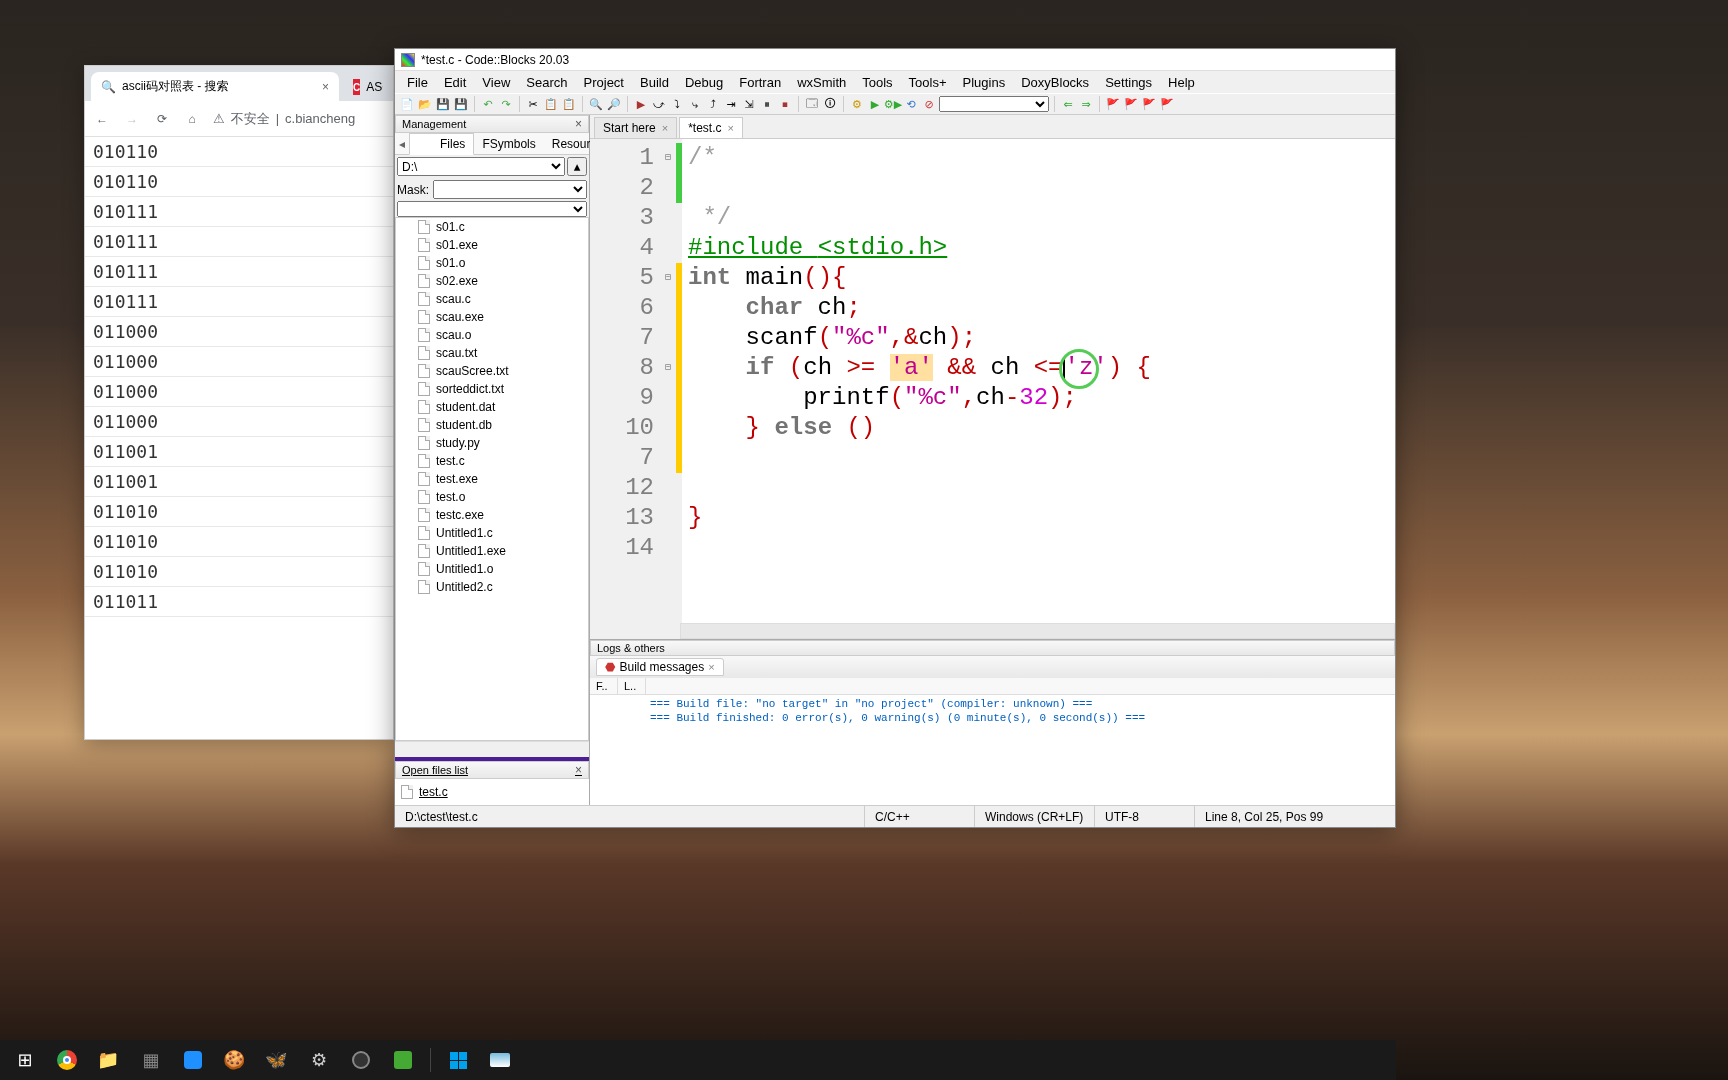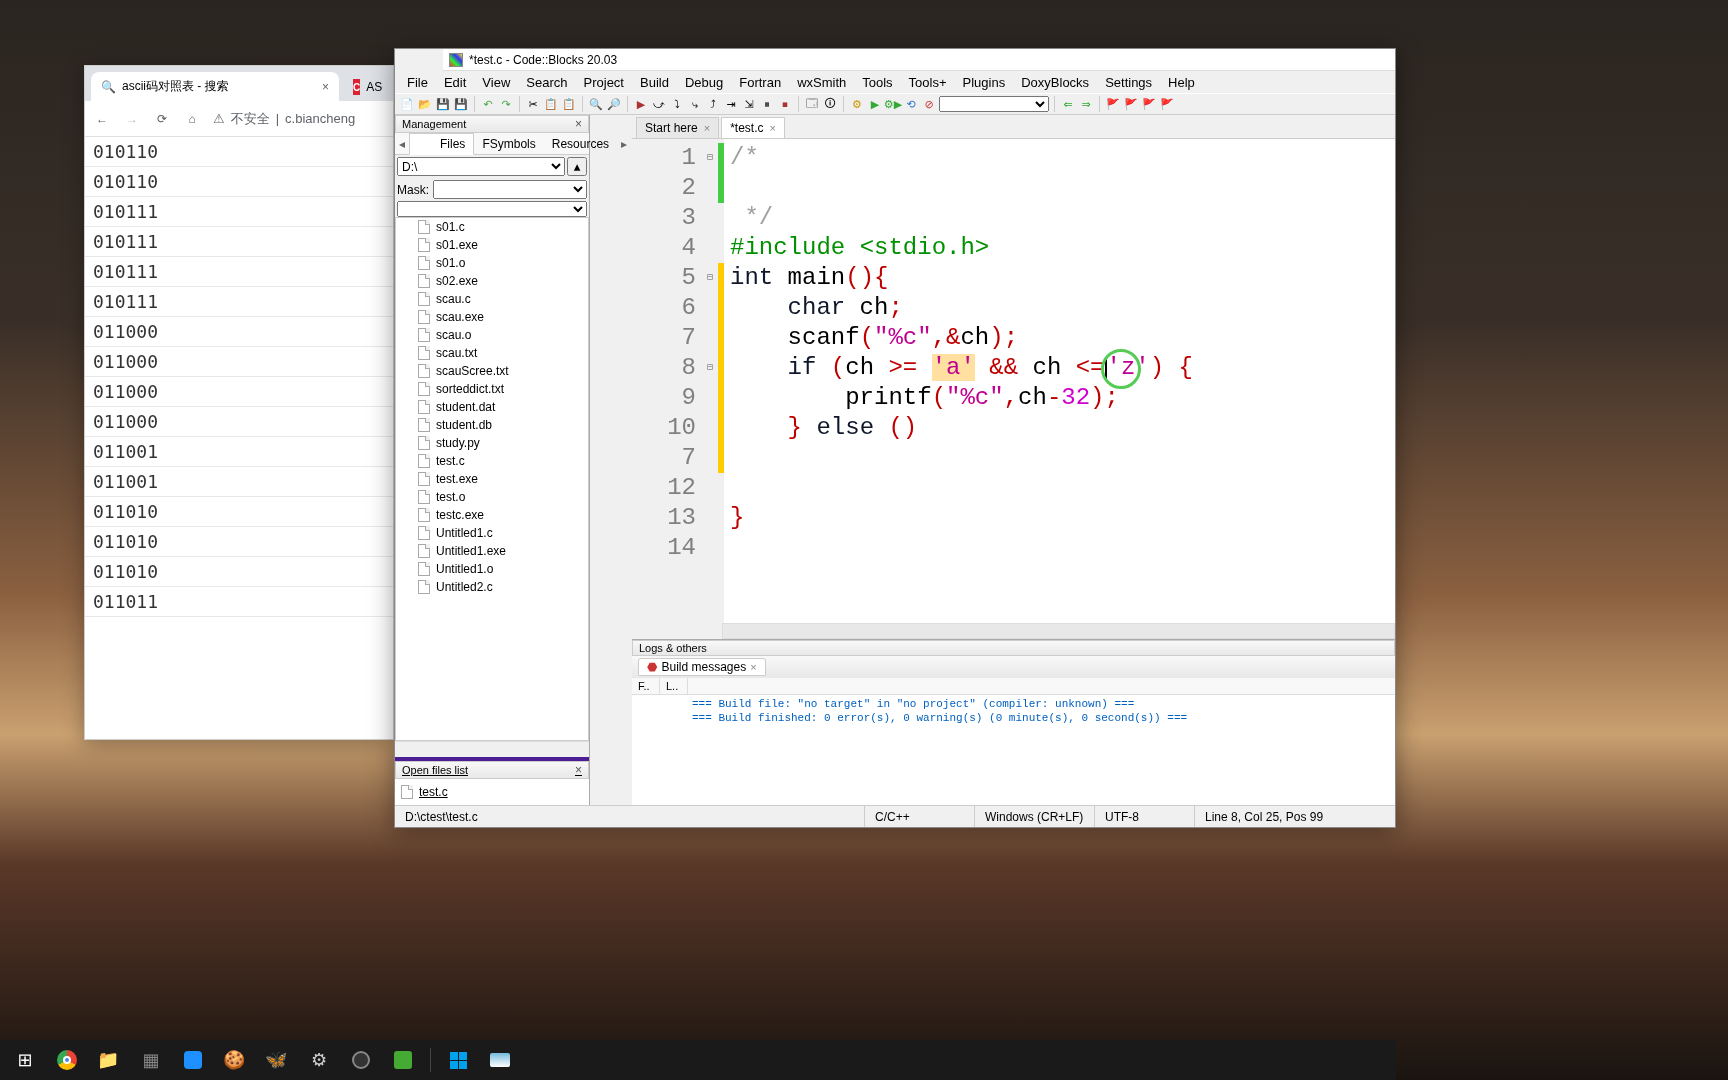--- a/index.html
+++ b/index.html
@@ -11,21 +11,21 @@
 .chrome-tab { background: #fff; border-radius: 8px 8px 0 0; padding: 6px 10px; font-size: 12px; display: flex; align-items: center; gap: 6px; margin-right: 4px; min-width: 0; flex: 1; overflow: hidden; white-space: nowrap; }
 .chrome-tab.inactive { background: transparent; }
 .chrome-addr { height: 36px; display: flex; align-items: center; padding: 0 8px; gap: 12px; border-bottom: 1px solid #e0e0e0; }
 .chrome-nav-btn { width: 18px; height: 18px; display: flex; align-items: center; justify-content: center; color: #5f6368; cursor: pointer; }
 .chrome-url { flex: 1; font-size: 13px; color: #5f6368; display: flex; align-items: center; gap: 6px; white-space: nowrap; overflow: hidden; }
 .chrome-content { background: #fff; height: calc(100% - 71px); overflow: hidden; }
 .ascii-row { padding: 4px 8px; border-bottom: 1px solid #e8e8e8; font-family: monospace; font-size: 18px; color: #333; }
 
 
 .cb-window { position: absolute; left: 394px; top: 48px; right: 0; width: 1002px; height: 780px; background: #f0f0f0; border: 1px solid #888; box-shadow: 0 4px 24px rgba(0,0,0,0.4); display: flex; flex-direction: column; }
-.cb-titlebar { height: 22px; background: #fff; border-bottom: 1px solid #ddd; display: flex; align-items: center; padding: 0 6px; font-size: 12px; gap: 6px; margin-left: 48px; }
+.cb-titlebar { height: 22px; background: #fff; border-bottom: 1px solid #ddd; display: flex; align-items: center; padding: 0 6px; font-size: 12px; gap: 6px; }
 .cb-menubar { height: 22px; background: #f0f0f0; display: flex; align-items: center; padding: 0 4px; font-size: 13px; }
 .cb-menu-item { padding: 10px 8px; cursor: pointer; }
 .cb-toolbar { height: 22px; background: #f0f0f0; border-top: 1px solid #fff; border-bottom: 1px solid #ccc; display: flex; align-items: center; padding: 0 4px; gap: 2px; }
 .cb-tool { width: 16px; height: 16px; display: inline-flex; align-items: center; justify-content: center; cursor: pointer; font-size: 11px; }
 .cb-sep { width: 1px; height: 16px; background: #ccc; margin: 0 3px; }
 
 .cb-body { flex: 1; display: flex; min-height: 0; }
 
 
 .cb-mgmt { width: 195px; display: flex; flex-direction: column; border-right: 1px solid #aaa; background: #f0f0f0; }
@@ -41,38 +41,38 @@
 .cb-file-list { flex: 1; background: #fff; border: 1px solid #ccc; overflow-y: auto; font-size: 12px; position: relative; }
 .cb-file-item { padding: 2px 4px 2px 22px; cursor: pointer; display: flex; align-items: center; gap: 6px; white-space: nowrap; }
 .cb-file-icon { width: 12px; height: 14px; background: #fff; border: 1px solid #aaa; position: relative; flex-shrink: 0; }
 .cb-file-icon::after { content: ''; position: absolute; top: -1px; right: -1px; width: 4px; height: 4px; background: #f0f0f0; border-left: 1px solid #aaa; border-bottom: 1px solid #aaa; }
 .cb-scroll-h { height: 16px; background: #f0f0f0; border-top: 1px solid #ddd; }
 
 .cb-open-files { border-top: 4px solid #4c1d95; text-decoration: underline; }
 .cb-open-list { background: #fff; height: 26px; padding: 4px 6px; font-size: 12px; display: flex; align-items: center; gap: 6px; }
 
 
-.cb-editor-area { flex: 1; display: flex; flex-direction: column; background: #fff; min-width: 0; margin-left: 42px; }
+.cb-editor-area { flex: 1; display: flex; flex-direction: column; background: #fff; min-width: 0; }
 .cb-editor-tabs { height: 24px; display: flex; align-items: flex-end; background: #f0f0f0; border-bottom: 1px solid #ccc; padding-left: 4px; }
 .cb-ed-tab { padding: 3px 8px; font-size: 12px; background: #e8e8e8; border: 1px solid #ccc; border-bottom: none; margin-right: 2px; cursor: pointer; display: flex; align-items: center; gap: 6px; }
 .cb-ed-tab.active { background: #fff; }
 .cb-tab-x { color: #888; cursor: pointer; font-size: 11px; }
 .cb-code-wrap { flex: 1; display: flex; overflow: hidden; font-family: Consolas, "Courier New", monospace; }
 .cb-gutter { width: 70px; background: #f0f0f0; text-align: right; padding: 4px 6px 4px 0; font-size: 24px; color: #808080; line-height: 30px; }
 .cb-fold { width: 16px; background: #f0f0f0; padding-top: 4px; font-size: 10px; color: #888; line-height: 30px; text-align: center; }
 .cb-fold span { display: block; height: 30px; }
 .cb-change { width: 6px; background: #f0f0f0; padding-top: 4px; }
 .cb-chg-line { height: 30px; }
 .cb-chg-green { background: #4c4; height: 60px; }
 .cb-chg-yellow { background: #fc0; }
 .cb-code { flex: 1; padding: 4px 6px; font-size: 24px; line-height: 30px; white-space: pre; color: #000; overflow-x: auto; }
-.kw { color: #0f172a; }
+.kw { color: #737373; font-weight: bold; }
 .str { color: #c00090; }
 .cm { color: #a0a0a0; }
-.pp { color: #009000; }
+.pp { color: #009000; text-decoration: underline; }
 .pn { color: #c00000; }
 .num { color: #d000d0; }
 .op { color: #c00000; }
 .cursor-ring { display: inline-block; position: relative; }
 .cursor-ring::before { content: ''; position: absolute; left: -6px; top: -4px; width: 34px; height: 34px; border: 3px solid #5c5; border-radius: 50%; pointer-events: none; }
 .text-caret { display: inline-block; width: 2px; height: 24px; background: #000; vertical-align: text-bottom; }
 
 .cb-hscroll { height: 16px; background: #f0f0f0; display: flex; }
 .cb-hscroll-track { flex: 1; margin-left: 90px; background: #e8e8e8; border: 1px solid #ddd; }
 

